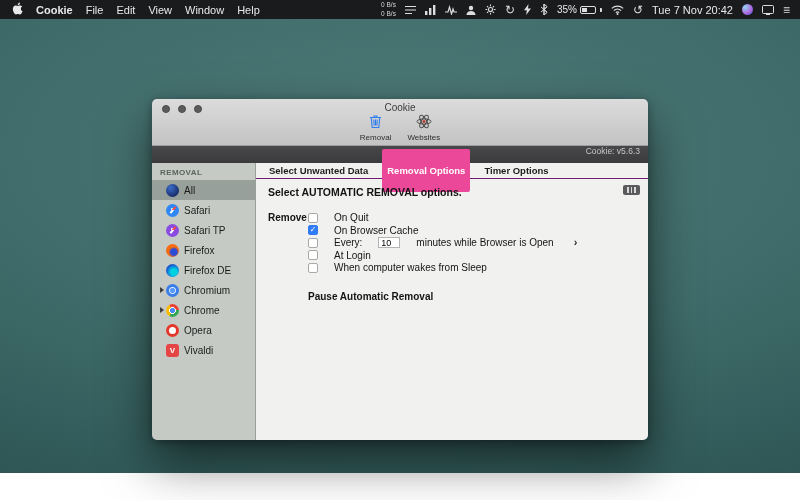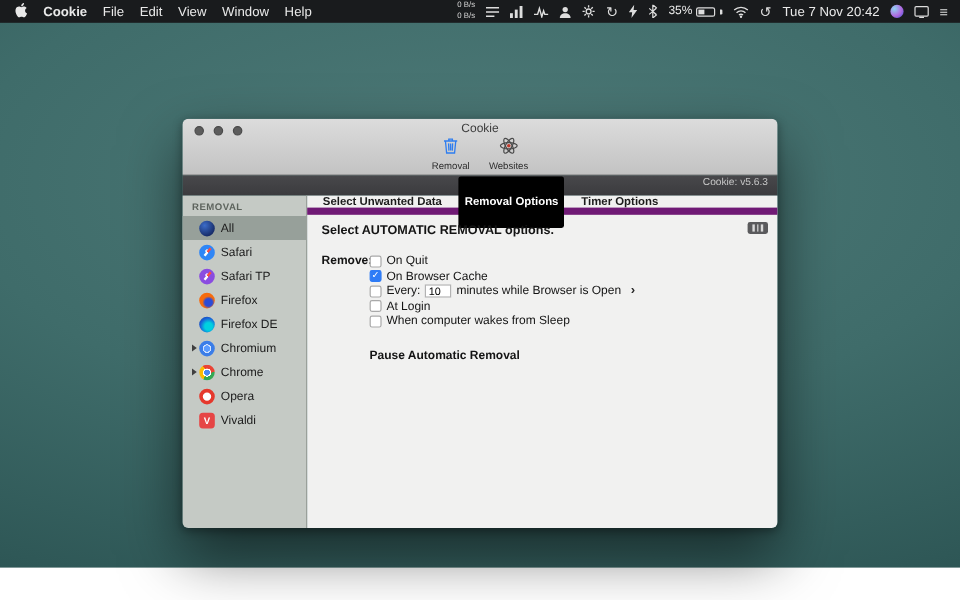--- a/index.html
+++ b/index.html
@@ -77,34 +77,34 @@
       radial-gradient(circle at 50% 50%, #4a8bf5 0 26%, #ffffff 28% 36%, rgba(0,0,0,0) 38%),
       conic-gradient(from -30deg, #ea4335 0 33%, #34a853 33% 66%, #fbbc05 66% 100%); }
   .ic-chromium { background:radial-gradient(circle at 50% 50%, #5a9bff 0 28%, #cfe2ff 30% 38%, #3a7de8 40% 100%); }
   .ic-opera    { background:#fdfdfd; border:3px solid #e5382c; }
   .ic-vivaldi  { border-radius:3px; background:#e64545; color:#fff; font-size:8px; font-weight:bold;
                  display:flex; align-items:center; justify-content:center; }
 
   
   #content { flex:1; background:#f1f1f0; position:relative; display:flex; flex-direction:column; }
   .tabs { height:16px; flex:0 0 16px; display:flex; align-items:center; gap:10px; padding-left:9px;
-          border-bottom:6px solid #701a75; }
+          border-bottom:1px solid #701a75; }
   .tab { font-size:9.5px; font-weight:600; color:#1c1c1c; cursor:default; padding:1px 4px; }
-  .tab.selected { background:#000000; color:#fff; border-radius:2px; padding:16px 5px; }
+  .tab.selected { background:#ec4899; color:#fff; border-radius:2px; padding:16px 5px; }
   .grip-badge { position:absolute; right:8px; top:22px; width:17px; height:10px; background:#5a5a5c;
     border-radius:2px; display:flex; align-items:center; justify-content:center; gap:2px; }
   .grip-badge i { display:block; width:1.5px; height:6px; background:#d9d9d9; }
 
   .body { padding:7px 12px 0 12px; font-size:10px; color:#141414; }
   .heading { font-size:10.5px; font-weight:bold; }
   .note { font-size:9.5px; margin-top:8px; color:#202020; }
   .remove-block { display:flex; margin-top:14px; }
   .remove-label { font-weight:bold; width:40px; flex:0 0 40px; text-align:left; }
   .opts { display:flex; flex-direction:column; gap:1px; }
-  .opt-row { display:flex; align-items:center; height:11.5px; gap:4px; }
+  .opt-row { display:flex; align-items:center; height:11.5px; gap:16px; }
   .cb { width:10px; height:10px; border:1px solid #a9a9a9; background:#fff; border-radius:2px; flex:0 0 10px;
         display:flex; align-items:center; justify-content:center; }
   .cb.checked { background:#2f7cf6; border-color:#2f7cf6; }
   .cb.checked::after { content:"\2713"; color:#fff; font-size:8px; line-height:1; }
   .every-input { width:22px; height:11px; font-size:9px; font-family:"Liberation Sans", sans-serif;
         border:1px solid #b3b3b3; background:#fff; padding:0 2px; }
   .chev { font-weight:bold; font-size:11px; color:#2b2b2b; margin-left:4px; line-height:1; }
   .pause { font-weight:bold; margin-top:16px; }
 </style>
 </head>

